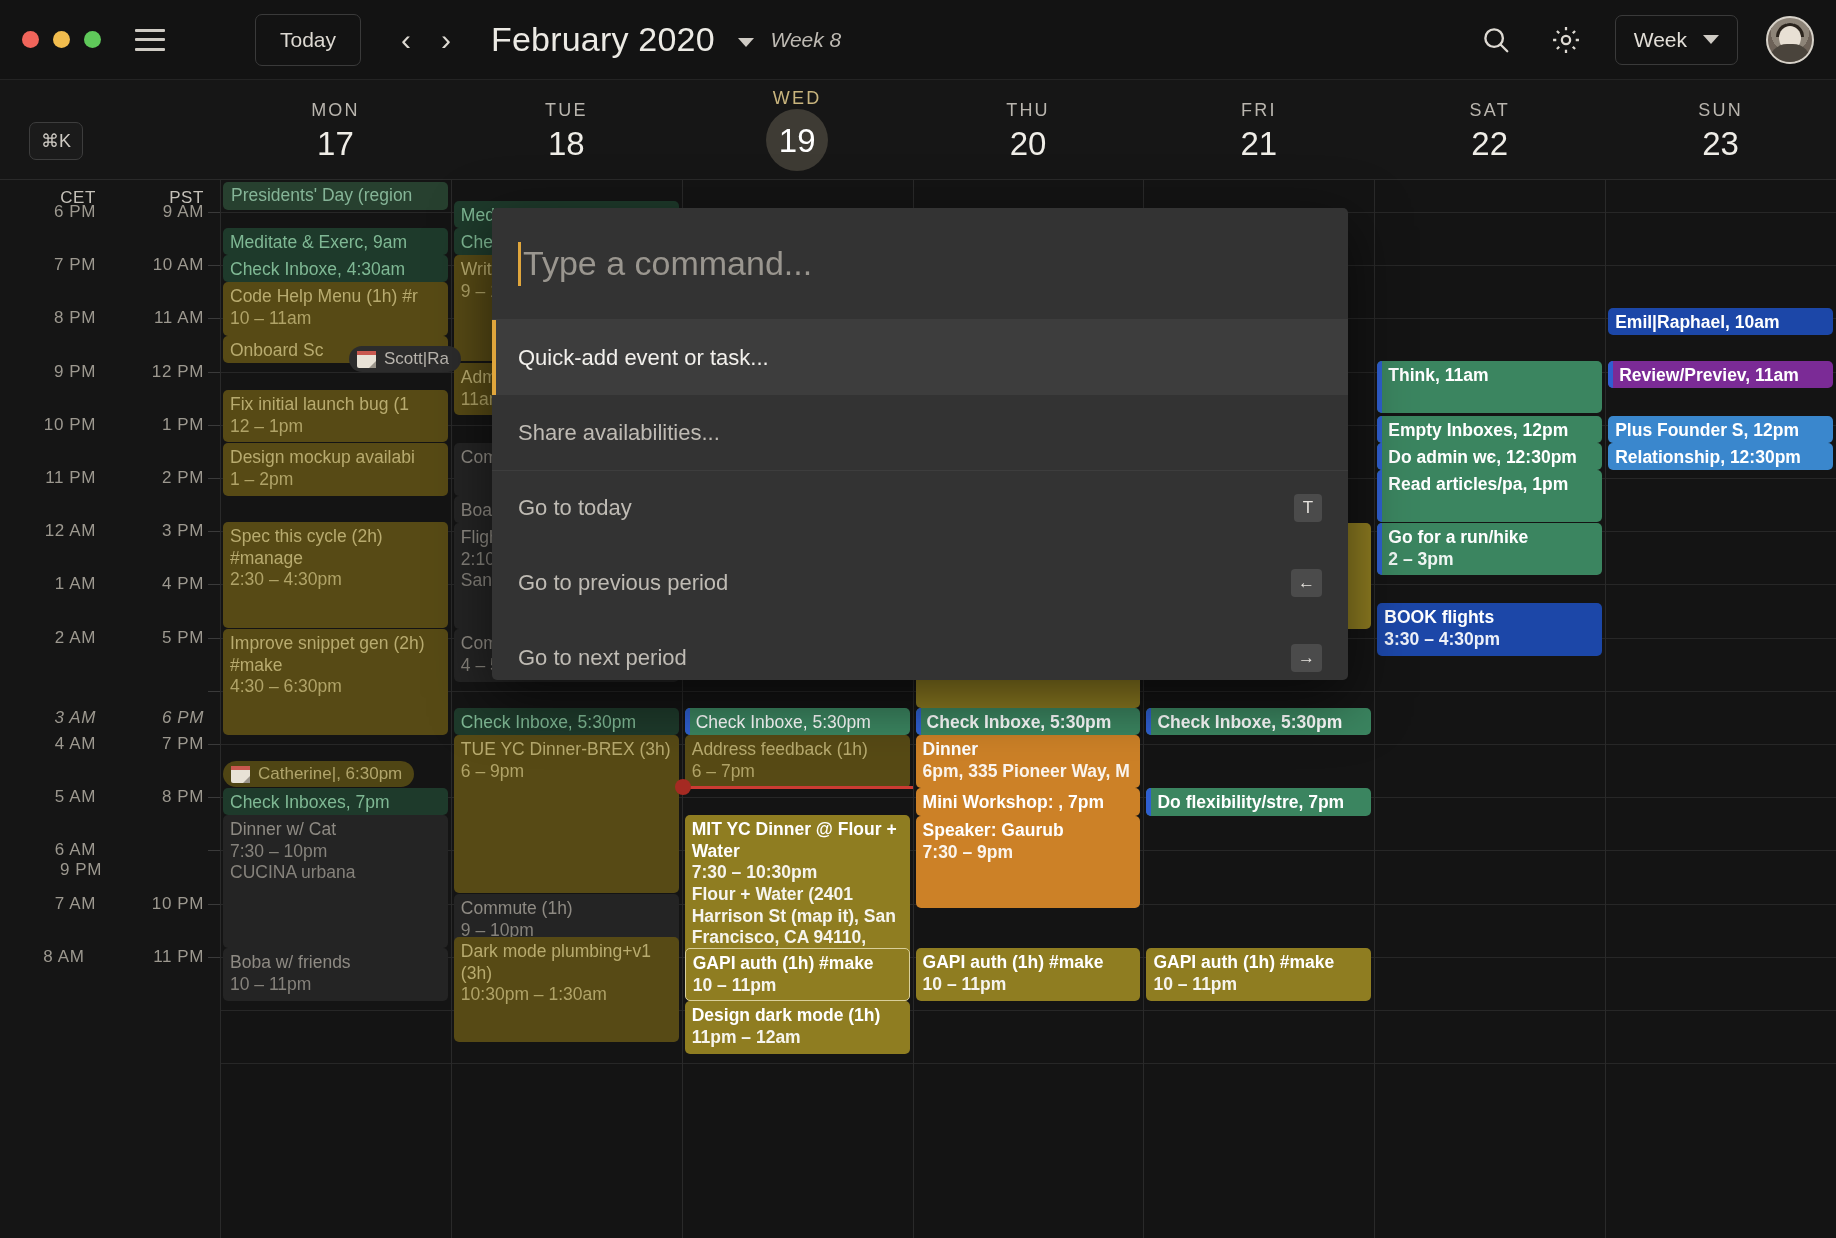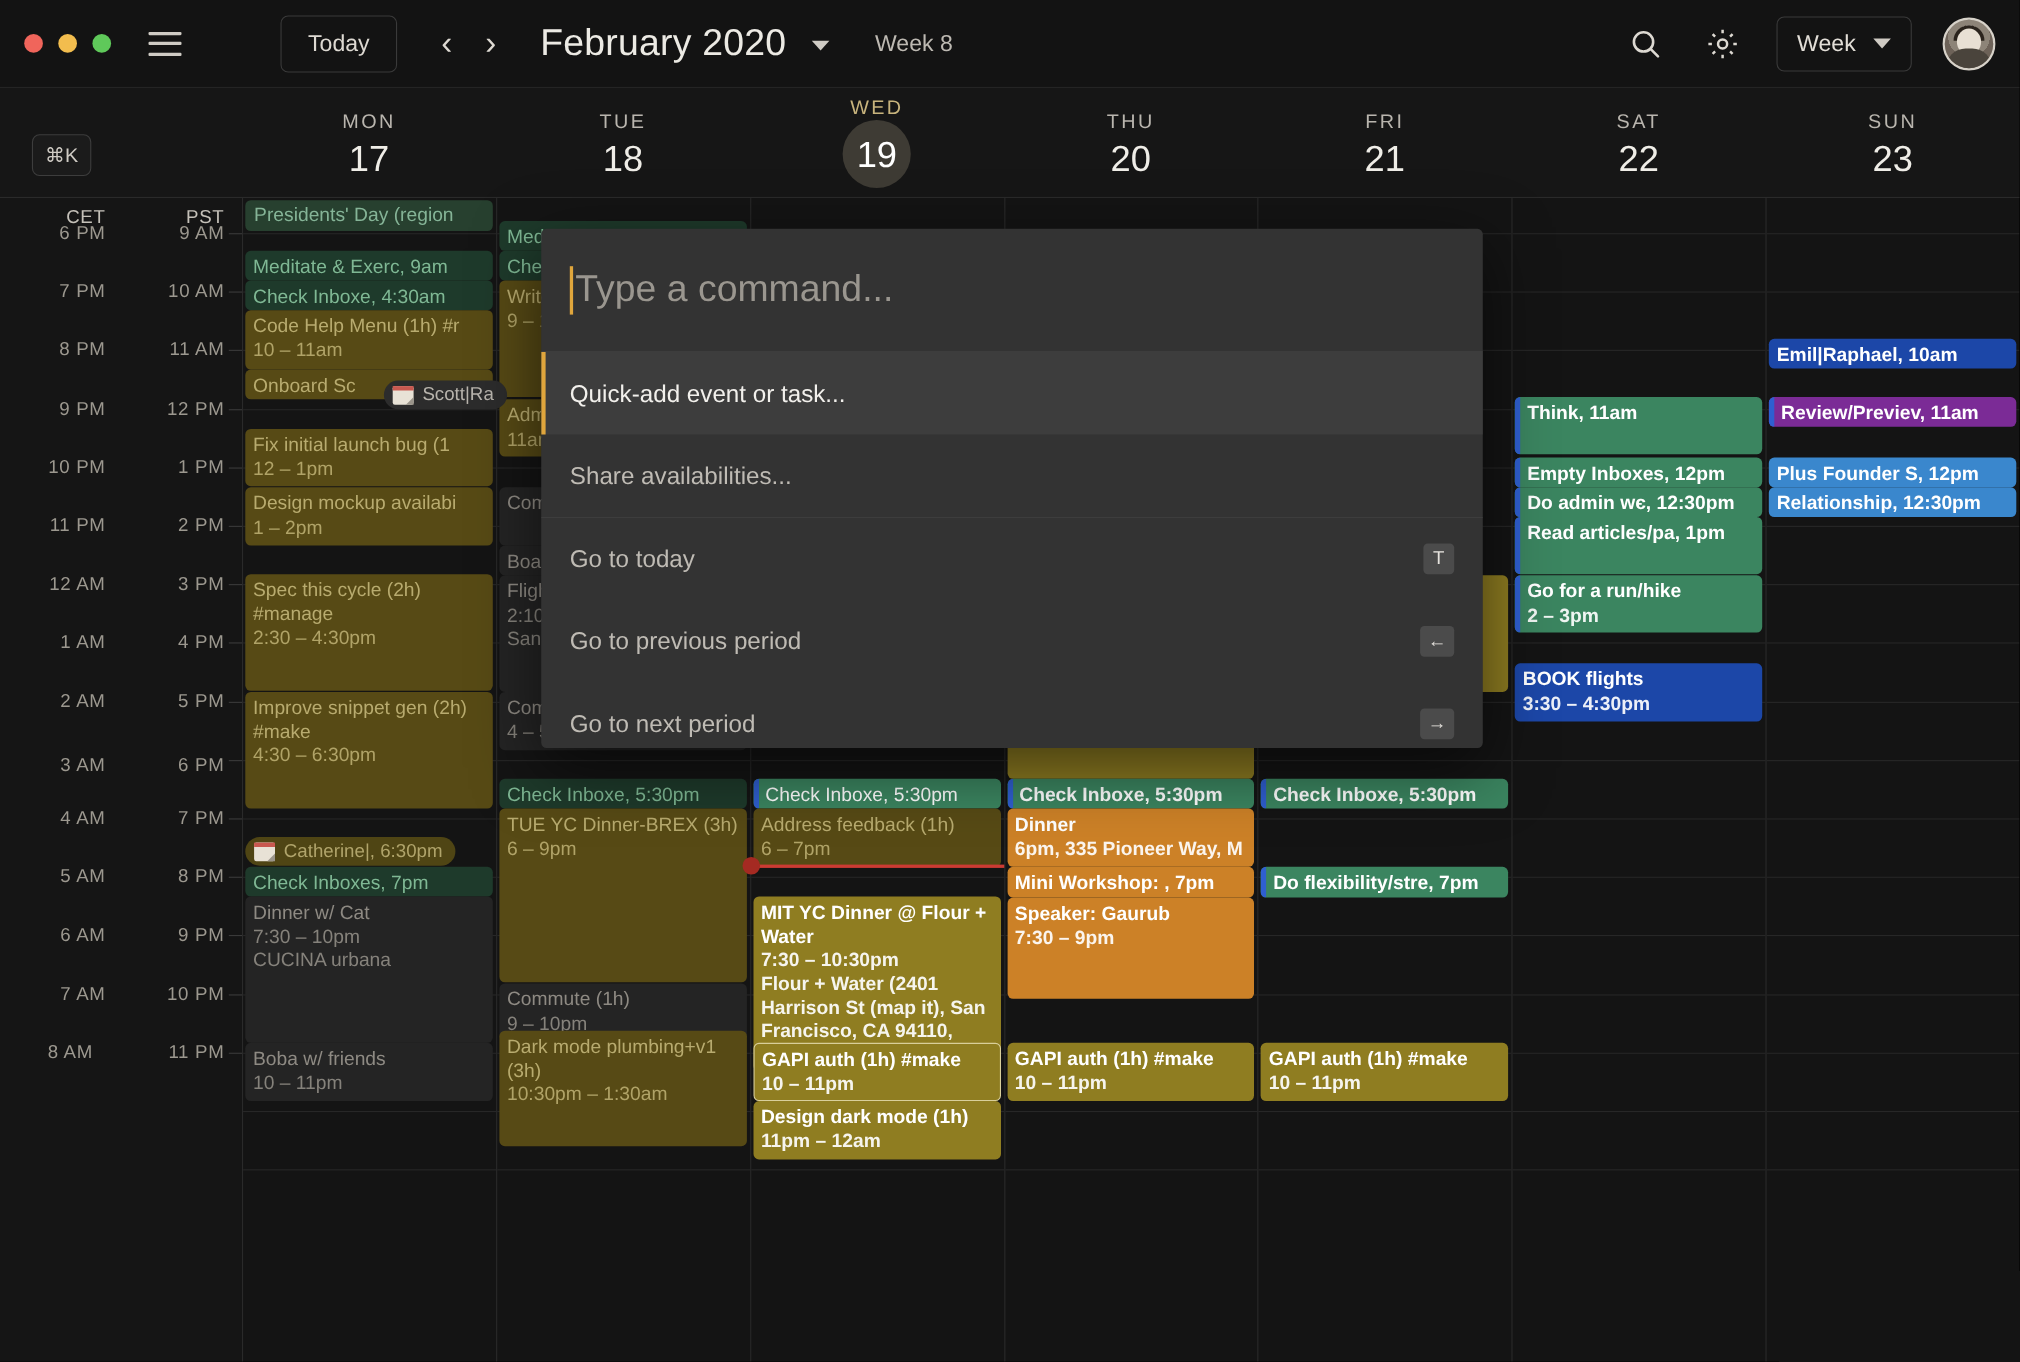--- a/index.html
+++ b/index.html
@@ -48,21 +48,21 @@
   }
   .month-title {
     font-size: 34px; color: #eceae4; font-weight: 400;
     letter-spacing: .2px; white-space: nowrap;
   }
   .caret-down {
     display: inline-block; margin-left: 14px;
     border-left: 8px solid transparent; border-right: 8px solid transparent;
     border-top: 9px solid #cfcbc4; vertical-align: middle;
   }
-  .week-label { color: #bdb9b2; font-size: 21px; margin-left: 41px; }
+  .week-label { color: #bdb9b2; font-size: 21px; margin-left: 16px; font-style: italic; }
 
   .titlebar-right { margin-left: auto; display: flex; align-items: center; gap: 28px; }
   .icon-btn { background: transparent; border: none; cursor: pointer;
               display: flex; align-items: center; justify-content: center;
               width: 42px; height: 42px; }
   .view-select {
     border: 1px solid #3a3a3a; border-radius: 7px; padding: 12px 18px;
     color: #e2ded7; font-size: 21px; display: flex; align-items: center;
     gap: 16px; cursor: pointer; background: transparent;
   }
@@ -350,36 +350,36 @@
         <div class="tzrow" style="top: 394.4px;">
           <span class="tzlabel-left">1 AM</span>
           <span class="tzlabel-right">4 PM</span>
         </div>
         <div class="gutterline" style="top: 404.4px;"></div>
         <div class="tzrow" style="top: 447.6px;">
           <span class="tzlabel-left">2 AM</span>
           <span class="tzlabel-right">5 PM</span>
         </div>
         <div class="gutterline" style="top: 457.6px;"></div>
-        <div class="tzrow" style="top: 506px;">
+        <div class="tzrow" style="top: 528px; font-style: italic;">
           <span class="tzlabel-left">3 AM</span>
           <span class="tzlabel-right">6 PM</span>
         </div>
         <div class="gutterline" style="top: 510.8px;"></div>
         <div class="tzrow" style="top: 554px;">
           <span class="tzlabel-left">4 AM</span>
           <span class="tzlabel-right">7 PM</span>
         </div>
         <div class="gutterline" style="top: 564px;"></div>
         <div class="tzrow" style="top: 607.2px;">
           <span class="tzlabel-left">5 AM</span>
           <span class="tzlabel-right">8 PM</span>
         </div>
         <div class="gutterline" style="top: 617.2px;"></div>
-        <div class="tzrow" style="top: 660.4px;">
+        <div class="tzrow" style="top: 660.4px; flex-direction: column;">
           <span class="tzlabel-left">6 AM</span>
           <span class="tzlabel-right">9 PM</span>
         </div>
         <div class="gutterline" style="top: 670.4px;"></div>
         <div class="tzrow" style="top: 713.6px;">
           <span class="tzlabel-left">7 AM</span>
           <span class="tzlabel-right">10 PM</span>
         </div>
         <div class="gutterline" style="top: 723.6px;"></div>
         <div class="tzrow" style="top: 766.8px; gap: 46px;">

